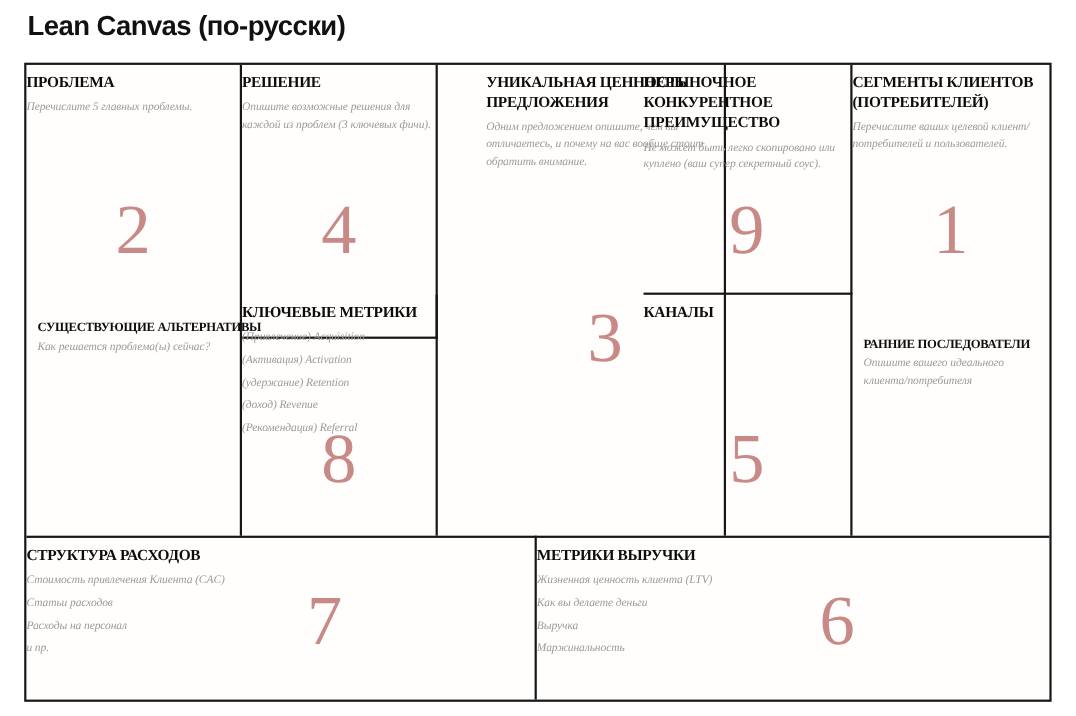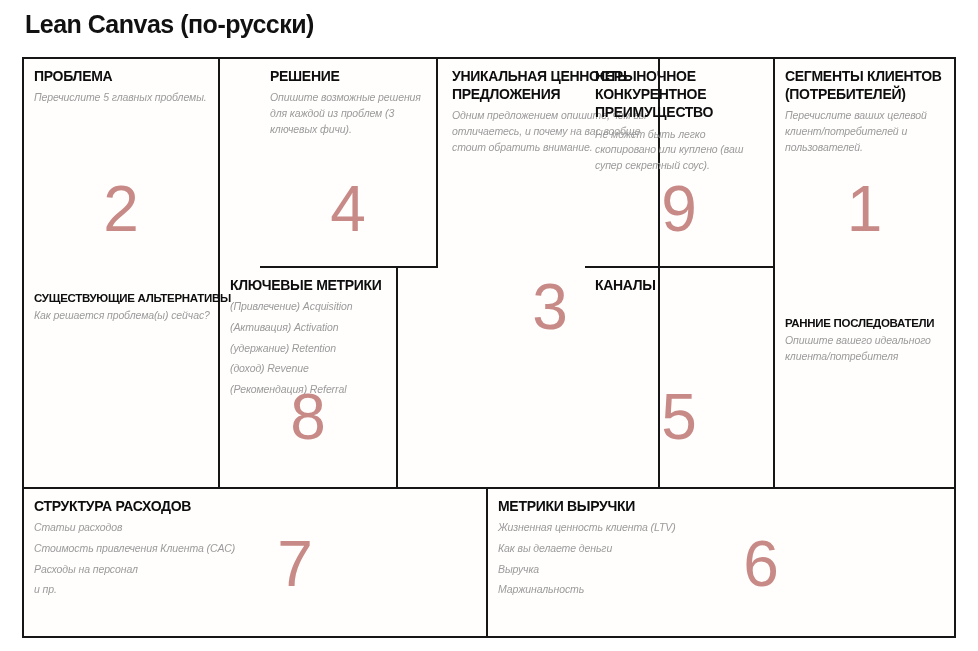--- a/index.html
+++ b/index.html
@@ -13,48 +13,48 @@
     position:absolute; left:25px; top:10px;
     font-size:25px; font-weight:700; letter-spacing:-0.5px;
     color:#111111;
   }
   .canvas {
     position:absolute; left:22px; top:57px;
     width:934px; height:581px;
     border:2px solid #161616; box-sizing:border-box;
     background:#fffefd;
   }
-  .cell { position:absolute; box-sizing:border-box; padding:8px 10px; }
+  .cell { position:absolute; box-sizing:border-box; padding:8px 0;font-family:Liberation Serif, serif; }
   .br { border-right:2px solid #161616; }
   .bb { border-bottom:2px solid #161616; }
   .bt { border-top:2px solid #161616; }
 
   #c-problem  { left:0;     top:0;     width:196px; height:428px; }
-  #c-solution { left:196px; top:0;     width:178px; height:209px;margin-left:40px; }
+  #c-solution { left:196px; top:0;     width:178px; height:249px; }
   #c-metrics  { left:196px; top:209px; width:178px; height:219px; }
   #c-uvp      { left:374px; top:0;     width:218px; height:428px;margin-left:44px; }
   #c-unfair   { left:561px; top:0;     width:190px; height:209px; }
   #c-channels { left:561px; top:209px; width:190px; height:219px; }
   #c-segments { left:751px; top:0;     width:179px; height:305px; }
   #c-costs    { left:0;     top:428px; width:464px; height:149px; }
   #c-revenue  { left:464px; top:428px; width:466px; height:149px; }
 
   .head {
     font-size:14px; font-weight:700; color:#0d0d0d;
     letter-spacing:-0.3px; line-height:1.3;
     white-space:pre; margin:0 0 5px 0;
   }
   .sub {
     font-size:10.5px; font-style:italic; color:#9b9b9b;
     line-height:1.5; letter-spacing:-0.1px;
   }
   .sub-lines div { margin:0 0 5px 0; }
   .subhead-block { position:absolute; left:10px; right:6px; }
   #c-problem  .subhead-block { top:233px; }
-  #c-segments .subhead-block { top:258px; }
+  #c-segments .subhead-block { top:248px; }
   .subhead {
     font-size:11.5px; font-weight:700; color:#0d0d0d;
     letter-spacing:-0.3px; white-space:pre; margin:0 0 4px 0;
   }
   .num {
     position:absolute; left:0; right:0; text-align:center;
     font-size:64px; line-height:1; font-weight:400;
     color:#c88a86;
   }
   #c-problem .num, #c-solution .num, #c-unfair .num, #c-segments .num { top:118px; }
@@ -124,22 +124,22 @@
     <div class="num">1</div>
     <div class="subhead-block">
       <div class="subhead">РАННИЕ ПОСЛЕДОВАТЕЛИ</div>
       <div class="sub">Опишите вашего идеального клиента/потребителя</div>
     </div>
   </div>
 
   <div id="c-costs" class="cell bt br">
     <div class="head">СТРУКТУРА РАСХОДОВ</div>
     <div class="sub sub-lines">
+      <div>Стоимость привлечения Клиента (CAC)</div>
       <div>Статьи расходов</div>
-      <div>Стоимость привлечения Клиента (CAC)</div>
       <div>Расходы на персонал</div>
       <div>и пр.</div>
     </div>
     <div class="num">7</div>
   </div>
 
   <div id="c-revenue" class="cell bt">
     <div class="head">МЕТРИКИ ВЫРУЧКИ</div>
     <div class="sub sub-lines">
       <div>Жизненная ценность клиента (LTV)</div>

